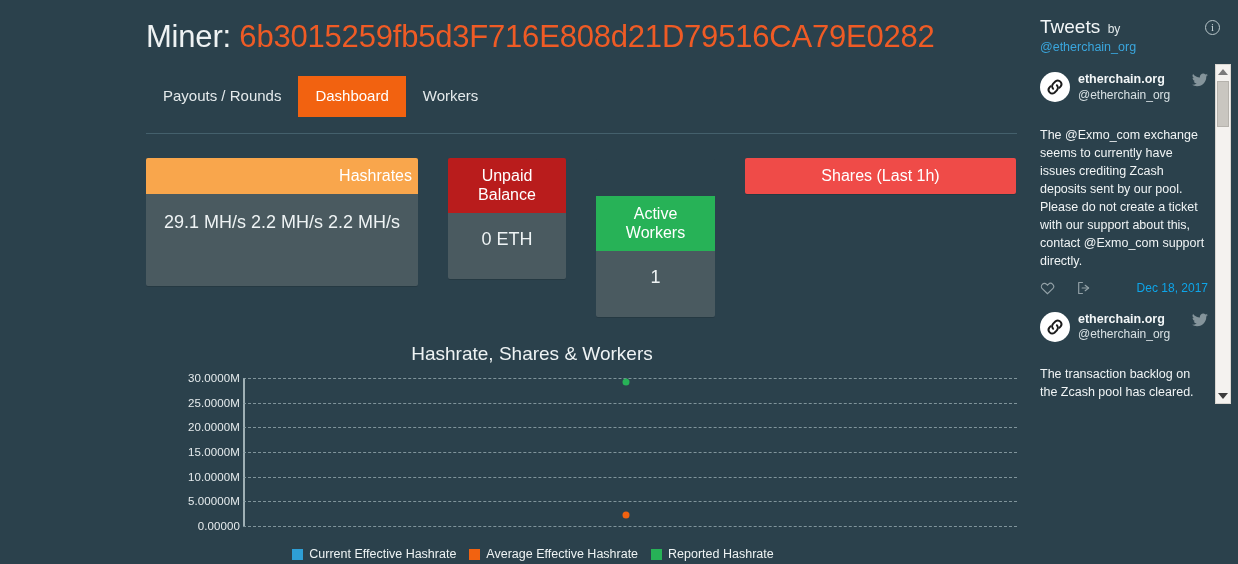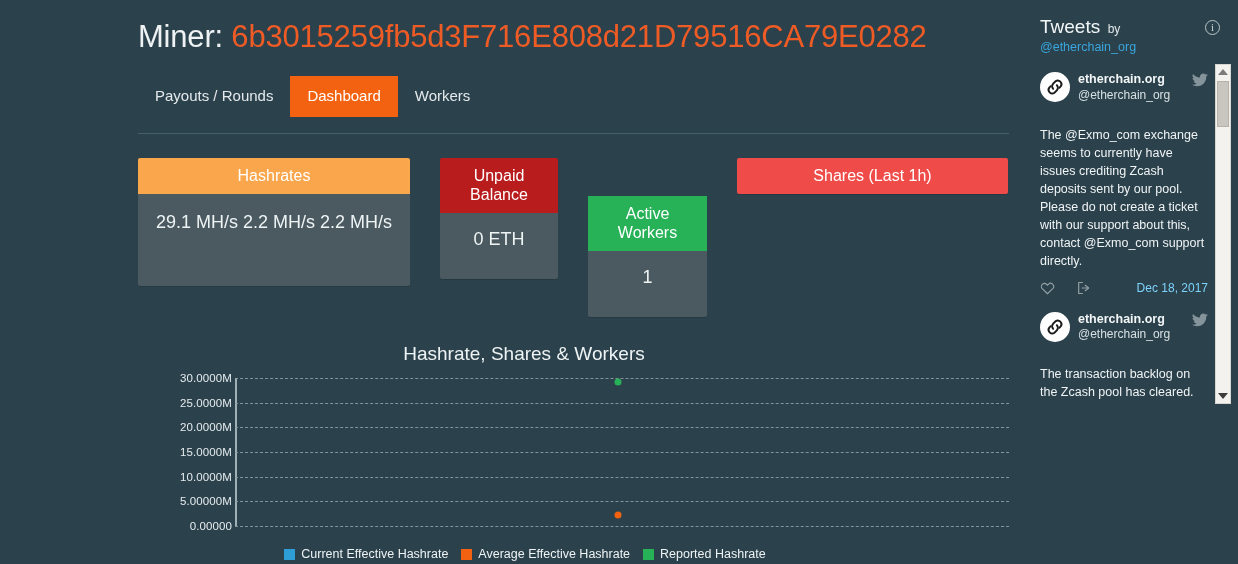--- a/index.html
+++ b/index.html
@@ -16,21 +16,21 @@
   }
   .page {
     position: relative;
     width: 1238px; height: 564px;
     background: #2b414c;
   }
 
   
   .main {
     position: absolute;
-    left: 4px; top: 0;
+    left: 12px; top: 0;
     width: 1030px; height: 564px;
     overflow: hidden;
   }
 
   .title {
     margin: 0;
     padding: 18px 0 0 134px;
     font-size: 31px;
     font-weight: 400;
     letter-spacing: -0.2px;
@@ -96,21 +96,21 @@
     font-size: 18px;
     line-height: 21px;
     padding: 16px 8px 18px 8px;
   }
 
   #card-hashrates   { left: 0;   width: 272px; }
   #card-unpaid      { left: 302px; width: 118px; }
   #card-workers     { left: 450px; width: 119px; }
   #card-shares      { left: 599px; width: 271px; }
 
-  #card-hashrates .card-head { background: #f9a64c; }
+  #card-hashrates .card-head { background: #f9a64c; text-align: right; }
   #card-unpaid    .card-head { background: #0ccad6; }
   #card-workers   .card-head { background: #27b257; }
   #card-shares    .card-head { background: #ef4b48; }
 
   #card-hashrates .card-body { height: 92px; padding-top: 18px; }
   #card-unpaid    .card-body { height: 66px; padding-top: 16px; }
   #card-workers   .card-body { height: 66px; padding-top: 16px; }
   #card-shares    .card-body { height: 72px; padding-top: 20px; }
 
   #card-unpaid  .card-head { padding: 8px 6px 9px; }
@@ -306,21 +306,21 @@
   }
   .tw-act-icon {
     width: 15px; height: 15px;
     opacity: 0.6;
     cursor: pointer;
   }
   .tw-date {
     position: absolute;
     right: 0; top: 1px;
     font-size: 12px;
-    color: #7dd3fc;
+    color: #0ea5e9;
   }
 
   
   .tw-scroll {
     position: absolute;
     right: 7px; top: 64px;
     width: 16px; height: 340px;
     background: #f4f2ef;
     border: 1px solid #d9d6d1;
   }

